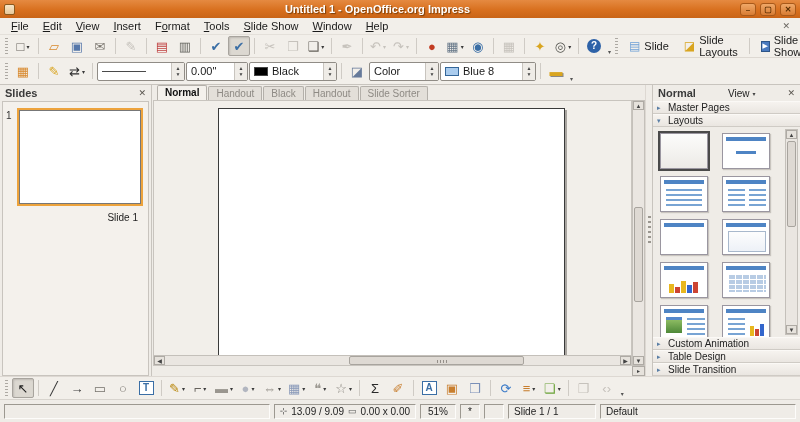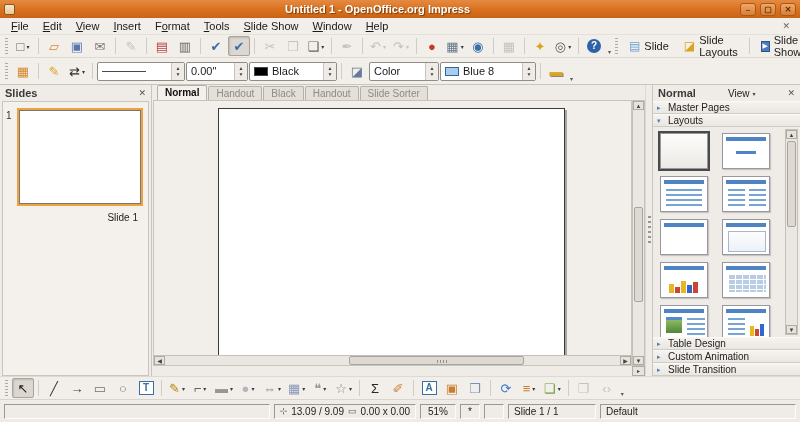--- a/index.html
+++ b/index.html
@@ -363,25 +363,25 @@
           <div class="layout k-title-textchart"></div>
       </div>
       <div class="task-scroll">
         <div class="sb-btn" style="left:0;top:0;width:11px">▲</div>
         <div class="task-thumb"></div>
         <div class="sb-btn" style="left:0;bottom:0;width:11px">▼</div>
       </div>
       <div class="task-bottom">
         <div class="section-row">
             <span class="tri">▸</span>
-            <span>Table Design</span>
+            <span>Custom Animation</span>
           </div>
           <div class="section-row">
             <span class="tri">▸</span>
-            <span>Custom Animation</span>
+            <span>Table Design</span>
           </div>
           <div class="section-row">
             <span class="tri">▸</span>
             <span>Slide Transition</span>
           </div>
       </div>
     </div>
   </div>
 
   <div class="drawbar">

